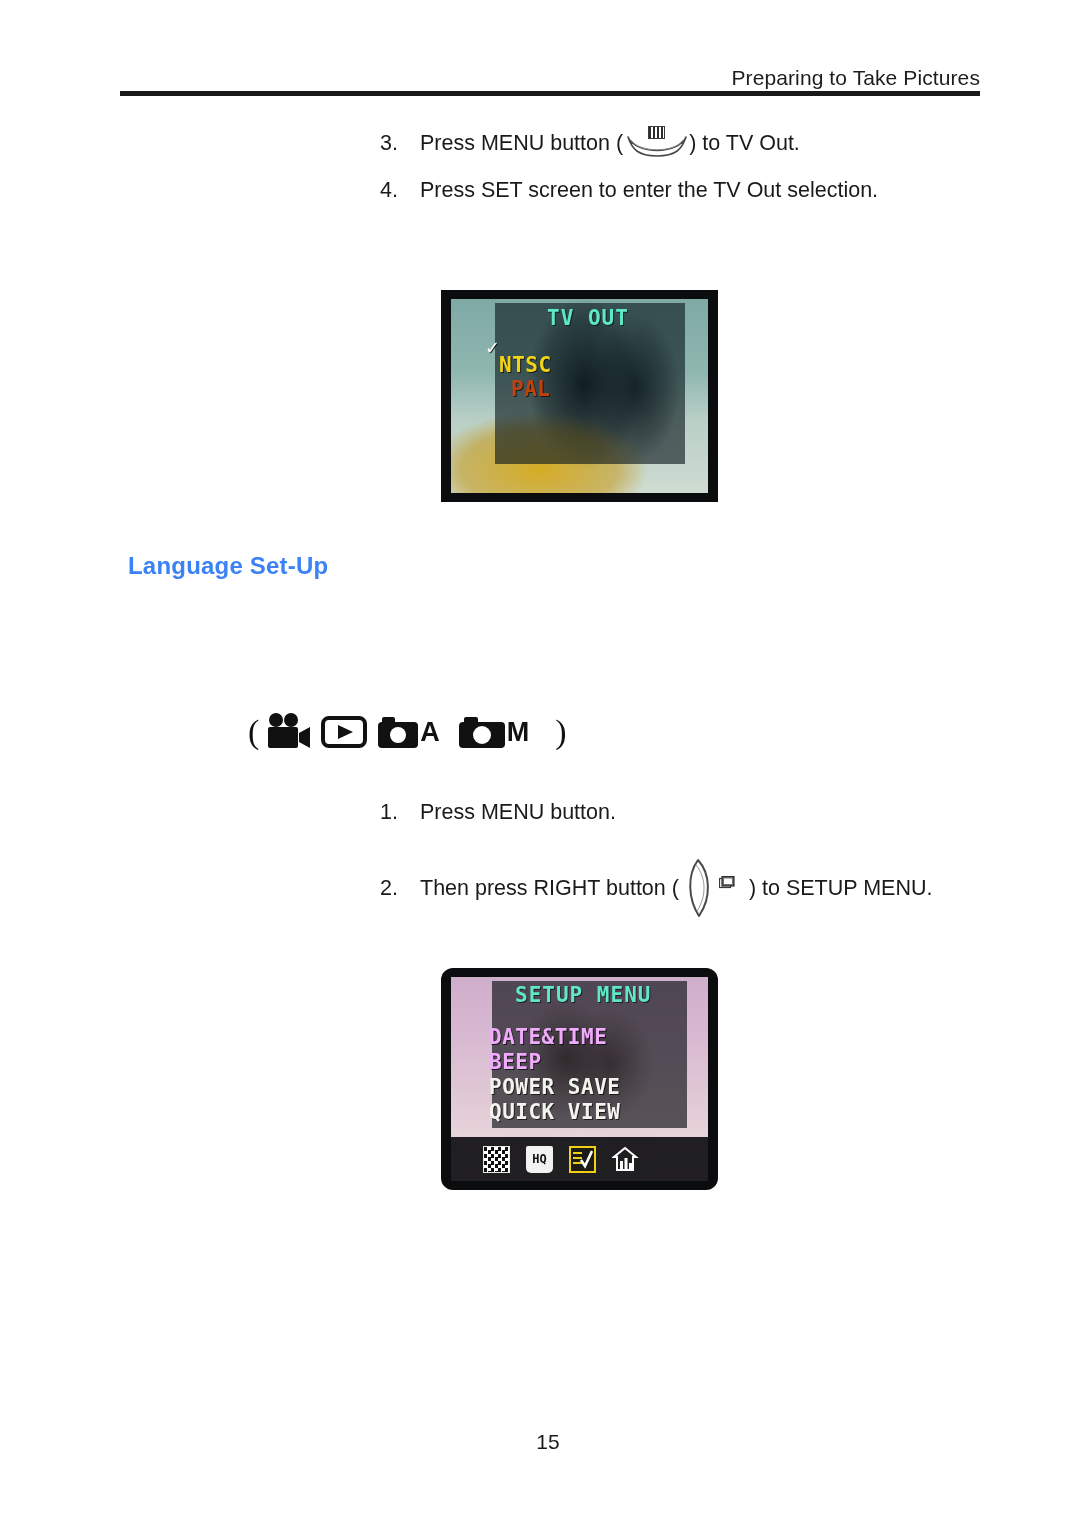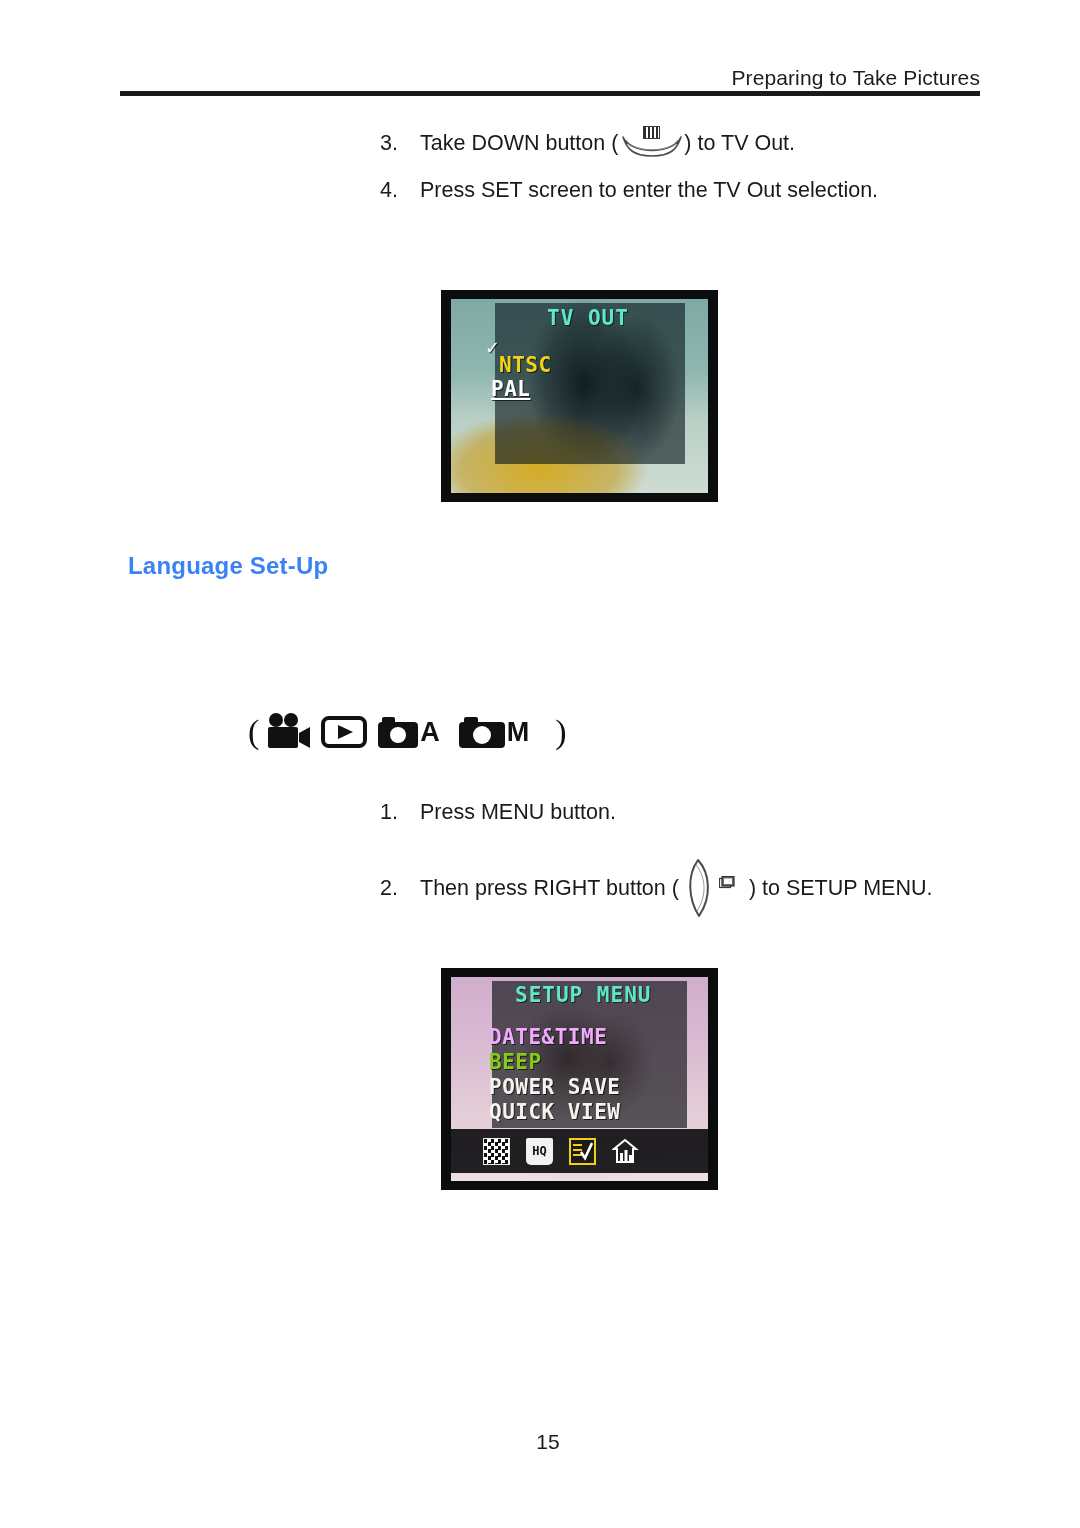--- a/index.html
+++ b/index.html
@@ -158,21 +158,21 @@
     margin-right: 8px;
   }
 
   
   .lcd {
     position: absolute;
     background: #0b0c0d;
     box-sizing: border-box;
   }
   #lcd-tvout { left: 441px; top: 290px; width: 277px; height: 212px; padding: 9px 10px; }
-  #lcd-setup { left: 441px; top: 968px; width: 277px; height: 222px; padding: 9px 10px; }
+  #lcd-setup { left: 441px; top: 968px; width: 277px; height: 222px; padding: 9px 10px; border-radius: 12px; }
 
   .lcd-inner {
     position: relative;
     width: 100%;
     height: 100%;
     overflow: hidden;
   }
 
   
   .photo-tvout {
@@ -210,21 +210,21 @@
   .lcd-item {
     position: absolute;
     font-family: "DejaVu Sans Mono", monospace;
     font-weight: bold;
     letter-spacing: 0.5px;
     font-size: 21px;
     text-shadow: 1px 1px 0 rgba(0,0,0,0.65);
     margin-top: 16px;
   }
   #tvout-ntsc { left: 48px; top: 38px; color: #f2d415; }
-  #tvout-pal  { left: 40px; top: 62px; color: #ffffff; text-decoration: underline; }
+  #tvout-pal  { left: 60px; top: 62px; color: #c2410c; }
   .checkmark {
     position: absolute;
     left: 34px;
     top: 38px;
     font-size: 18px;
     color: #ffffff;
     font-family: "DejaVu Sans", sans-serif;
     text-shadow: 1px 1px 0 rgba(0,0,0,0.7);
   }
 
@@ -245,29 +245,29 @@
     width: 76%;
     height: 72%;
     background: rgba(14,16,22,0.66);
   }
   #setup-title {
     left: 64px;
     top: 6px;
     font-size: 21px;
   }
   #setup-i0 { left: 38px; top: 32px; color: #f0abfc; }
-  #setup-i1 { left: 38px; top: 57px; color: #84cc16; }
+  #setup-i1 { left: 38px; top: 57px; color: #f0abfc; }
   #setup-i2 { left: 38px; top: 82px; color: #f4f4ef; }
   #setup-i3 { left: 38px; top: 107px; color: #f4f4ef; }
 
   .setup-toolbar {
     position: absolute;
     left: 0;
     right: 0;
-    bottom: 8px;
+    bottom: 0;
     height: 44px;
     background: rgba(10,10,12,0.9);
     display: flex;
     align-items: center;
     padding-left: 32px;
     gap: 16px;
   }
   .tb-icon {
     width: 27px;
     height: 27px;
@@ -314,21 +314,21 @@
 </head>
 <body>
 
 <div class="page-header">
   <span class="header-text">Preparing to Take Pictures</span>
 </div>
 <div class="header-rule"></div>
 
 <div class="step" id="step3">
   <span class="num">3.</span>
-  <span class="txt">Take DOWN button (</span>
+  <span class="txt">Press MENU button (</span>
   <span class="down-btn">
     <span class="strip"></span>
     <svg class="arc-svg" width="62" height="26" viewBox="0 0 62 26">
       <path d="M2 2 C 10 20, 52 20, 60 2 C 56 14, 50 21, 31 21 C 12 21, 6 14, 2 2 Z" fill="#ffffff" stroke="#4a4a4a" stroke-width="1.6" stroke-linejoin="round"></path>
       <path d="M5 5 C 13 18, 49 18, 57 5" fill="none" stroke="#8a8a8a" stroke-width="1"></path>
     </svg>
   </span>
   <span class="txt">) to TV Out.</span>
 </div>
 

